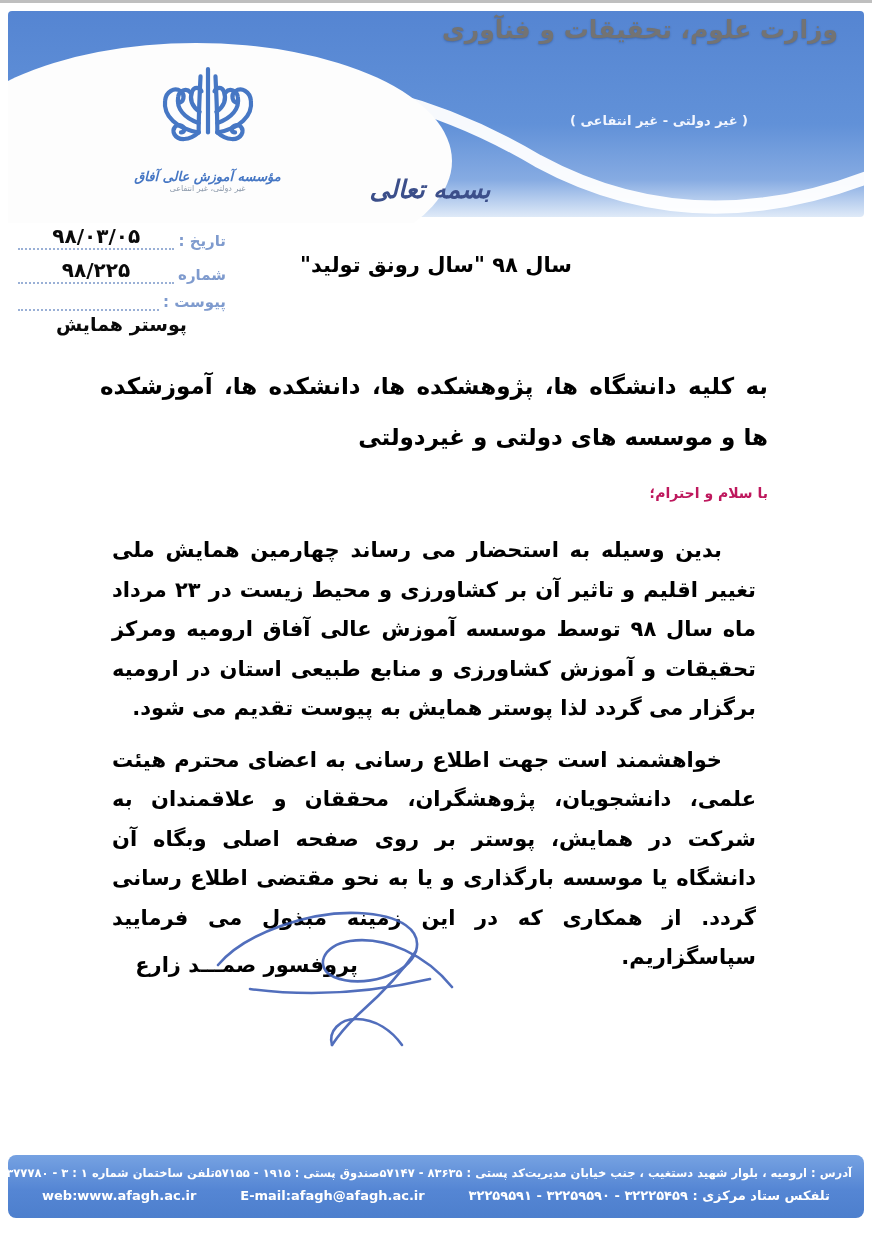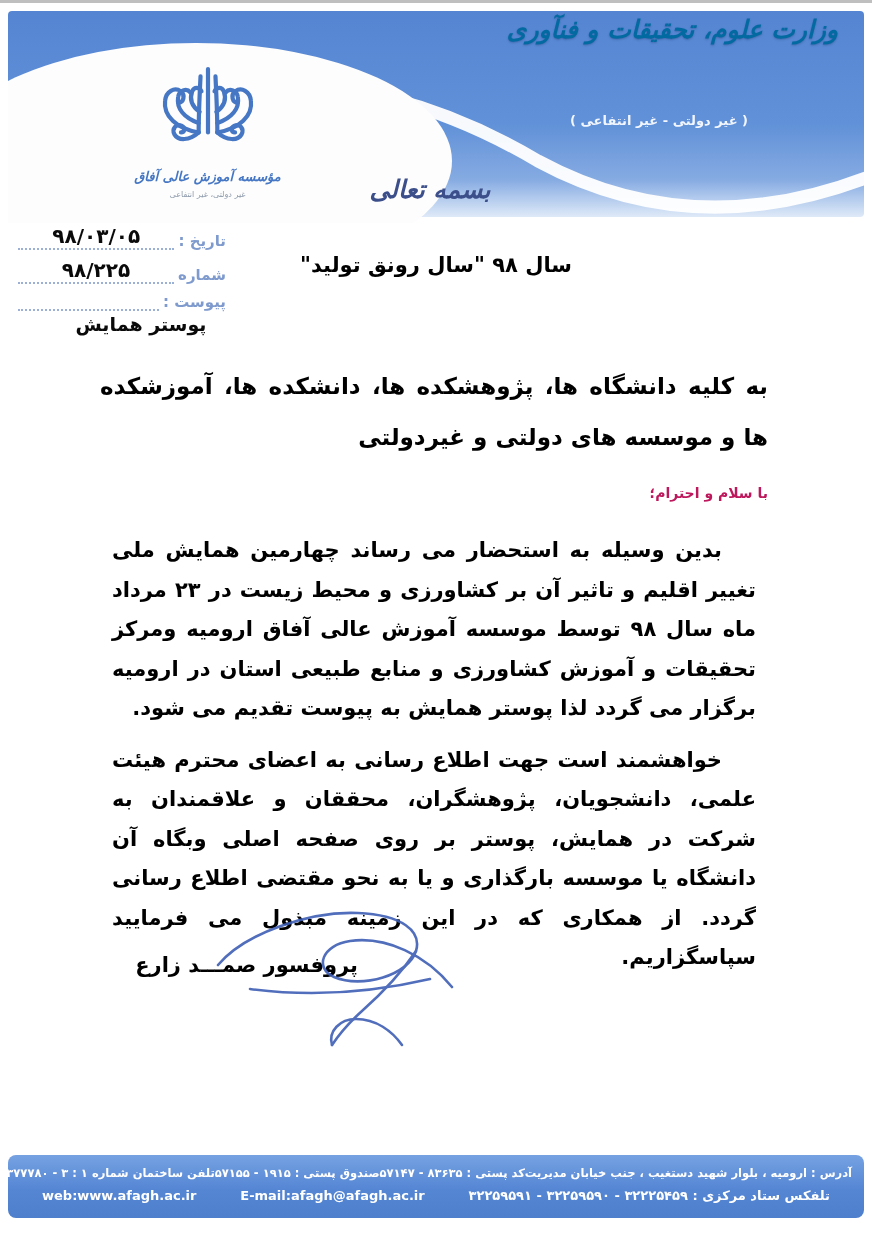--- a/index.html
+++ b/index.html
@@ -4,36 +4,36 @@
 <style>
   html,body{margin:0;padding:0;background:#e9e9e9;}
   .page{
     position:relative;width:872px;height:1239px;background:#ffffff;
     font-family:"DejaVu Sans",sans-serif;direction:rtl;overflow:hidden;
     border-top:3px solid #bfbfbf;box-sizing:border-box;
   }
   
   .header-band{position:absolute;left:8px;top:8px;width:856px;height:212px;}
   .header-band svg.bg{position:absolute;left:0;top:0;}
-  .hdr-fa1{position:absolute;top:4px;right:26px;color:#0369a1;font-size:25px;font-weight:bold;font-style:italic;white-space:nowrap;text-shadow:0 1px 2px rgba(40,70,130,.45);}
+  .hdr-fa1{position:absolute;top:4px;right:26px;color:#737373;font-size:25px;font-weight:bold;white-space:nowrap;text-shadow:0 1px 2px rgba(40,70,130,.45);}
   .hdr-fa2{position:absolute;top:44px;right:60px;color:#fdfeff;font-size:33px;font-weight:bold;font-style:italic;white-space:nowrap;text-shadow:0 1px 2px rgba(40,70,130,.45);}
   .hdr-note{position:absolute;top:102px;right:116px;color:#f2f6ff;font-size:13px;font-weight:bold;white-space:nowrap;}
   .hdr-en{position:absolute;top:130px;right:22px;color:#eef3fc;font-size:19px;font-weight:bold;font-family:"DejaVu Serif",serif;letter-spacing:1px;white-space:nowrap;text-shadow:1px 1px 1px rgba(45,75,140,.6);}
   .logo-wrap{position:absolute;left:92px;top:48px;width:215px;text-align:center;}
   .logo-caption{margin-top:2px;color:#4677c4;font-size:13px;font-weight:bold;font-style:italic;white-space:nowrap;}
-  .logo-sub{margin-top:6px;color:#8d9aab;font-size:8px;white-space:nowrap;}
+  .logo-sub{margin-top:0;color:#8d9aab;font-size:8px;white-space:nowrap;}
   
   .besmeleh{position:absolute;top:172px;left:0;right:12px;text-align:center;font-size:25px;font-weight:bold;font-style:italic;color:#3c4f8a;}
   .year-slogan{position:absolute;top:250px;left:0;right:0;text-align:center;font-size:21px;font-weight:bold;color:#000;}
   
   .meta{position:absolute;left:18px;top:222px;width:208px;}
   .meta-row{display:flex;align-items:flex-end;margin-bottom:9px;}
   .meta-label{color:#7f9bce;font-size:15px;font-weight:bold;white-space:nowrap;padding-left:4px;}
   .meta-line{flex:1;border-bottom:2px dotted #9ab0d6;text-align:center;font-size:20px;font-weight:bold;color:#0a0a0a;line-height:1.15;min-height:14px;}
-  .attachment-value{margin-top:2px;margin-left:38px;text-align:center;font-size:19px;font-weight:bold;color:#0a0a0a;}
+  .attachment-value{margin-top:2px;margin-left:38px;text-align:left;font-size:19px;font-weight:bold;color:#0a0a0a;}
   
   .recipient{position:absolute;top:358px;right:104px;width:668px;font-size:23px;font-weight:bold;line-height:51px;text-align:justify;text-align-last:right;color:#000;}
   .salutation{position:absolute;top:482px;right:104px;font-size:14px;font-weight:bold;color:#be185d;}
   .body-text{position:absolute;top:516px;right:104px;width:668px;font-size:21px;font-weight:bold;line-height:39.5px;text-align:justify;text-align-last:right;color:#000;}
   .body-text p{margin:12px;text-indent:34px;}
   .body-text p + p{margin-top:6px;}
   
   .signature-block{position:absolute;left:158px;top:950px;width:200px;text-align:center;}
   .sig-name{font-size:21px;font-weight:bold;color:#000;white-space:nowrap;}
   .sig-title{margin-top:9px;font-size:20px;font-weight:bold;color:#000;white-space:nowrap;}

